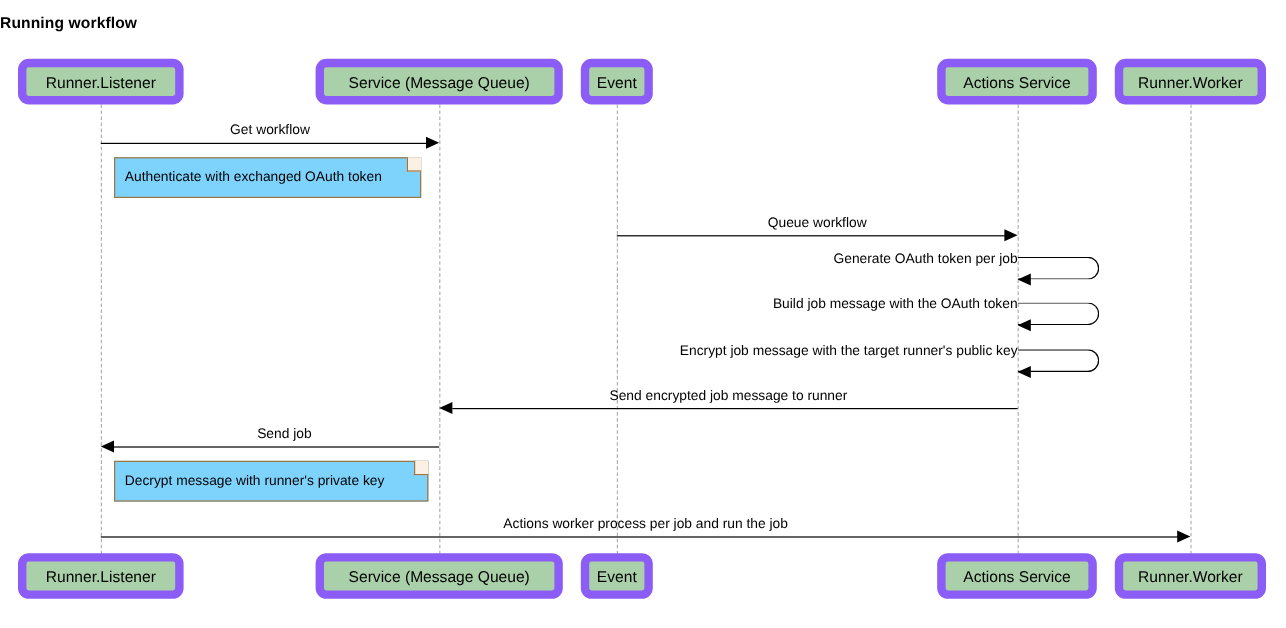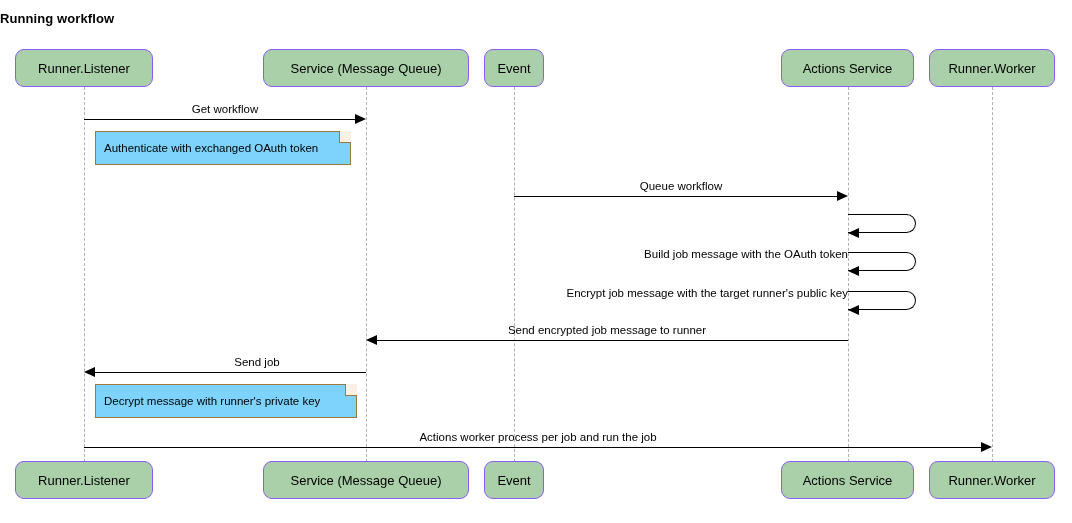--- a/index.html
+++ b/index.html
@@ -30,21 +30,21 @@
   }
   .lifeline {
     position: absolute;
     width: 0;
     border-left: 1px dashed #b0b0b0;
   }
   .participant {
     position: absolute;
     box-sizing: border-box;
     background: #a9d0a8;
-    border: 1px solid #8b5cf6;
+    border: 7px solid #8b5cf6;
     border-radius: 9px;
     color: #000000;
     font-size: 13px;
     display: flex;
     align-items: center;
     justify-content: center;
     text-align: center;
     white-space: nowrap;
     height: 38px;
   }
@@ -133,36 +133,37 @@
   <div class="msg-label" style="left:84px; top:103px; width:282px;">Get workflow</div>
   <div class="msg-line" style="left:84px; top:119px; width:272px;"></div>
   <div class="arrowhead right" style="left:355px; top:114px;"></div>
 
   <div class="note" style="left:95px; top:131px; width:256px;">Authenticate with exchanged OAuth token<span class="note-fold"></span></div>
 
   <div class="msg-label" style="left:514px; top:180px; width:334px;">Queue workflow</div>
   <div class="msg-line" style="left:514px; top:196px; width:324px;"></div>
   <div class="arrowhead right" style="left:837px; top:191px;"></div>
 
+  <div class="msg-label" style="left:548px; top:210px; width:300px; text-align:right;">Generate OAuth token per job</div>
   <div class="selfloop" style="left:848px; top:214px; width:68px; height:19px;"></div>
   <div class="arrowhead left" style="left:848px; top:228px;"></div>
 
   <div class="msg-label" style="left:508px; top:248px; width:340px; text-align:right;">Build job message with the OAuth token</div>
   <div class="selfloop" style="left:848px; top:252px; width:68px; height:19px;"></div>
   <div class="arrowhead left" style="left:848px; top:266px;"></div>
 
   <div class="msg-label" style="left:448px; top:287px; width:400px; text-align:right;">Encrypt job message with the target runner's public key</div>
   <div class="selfloop" style="left:848px; top:291px; width:68px; height:19px;"></div>
   <div class="arrowhead left" style="left:848px; top:305px;"></div>
 
   <div class="msg-label" style="left:366px; top:324px; width:482px;">Send encrypted job message to runner</div>
   <div class="msg-line" style="left:377px; top:340px; width:471px;"></div>
   <div class="arrowhead left" style="left:366px; top:335px;"></div>
 
-  <div class="msg-label" style="left:96px; top:356px; width:282px;padding-left:20px;">Send job</div>
+  <div class="msg-label" style="left:76px; top:356px; width:282px;padding-left:20px;">Send job</div>
   <div class="msg-line" style="left:95px; top:372px; width:271px;"></div>
   <div class="arrowhead left" style="left:84px; top:367px;"></div>
 
   <div class="note" style="left:95px; top:384px; width:262px;">Decrypt message with runner's private key<span class="note-fold"></span></div>
 
   <div class="msg-label" style="left:84px; top:431px; width:908px;">Actions worker process per job and run the job</div>
   <div class="msg-line" style="left:84px; top:447px; width:898px;"></div>
   <div class="arrowhead right" style="left:981px; top:442px;"></div>
 
 </div>

